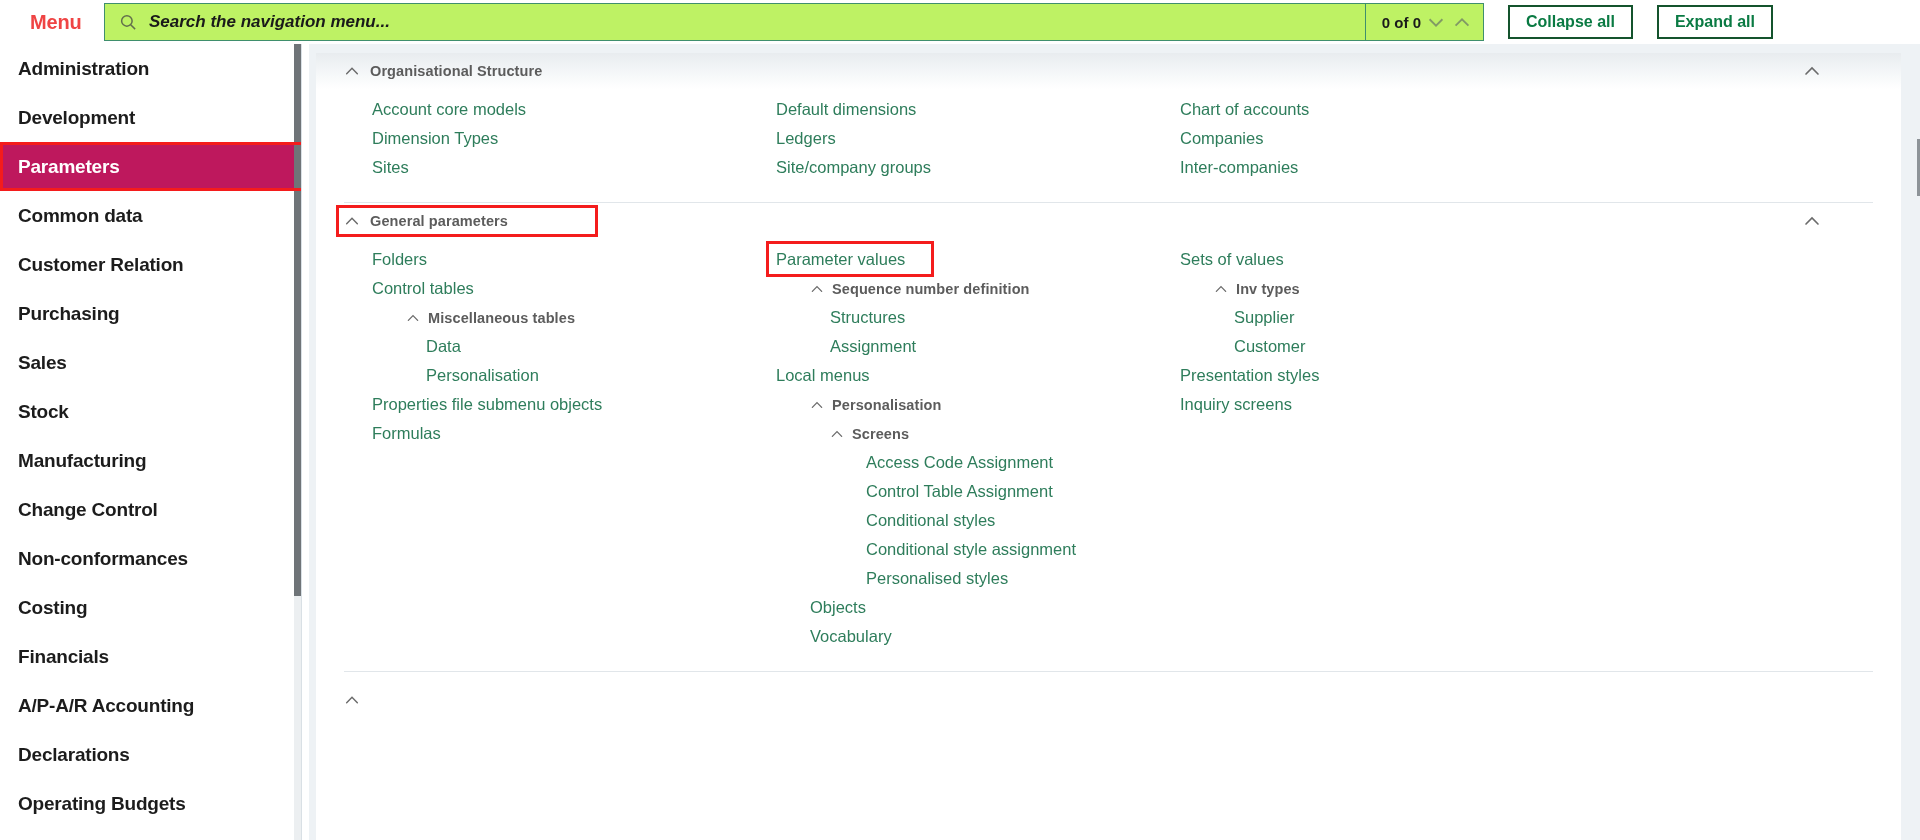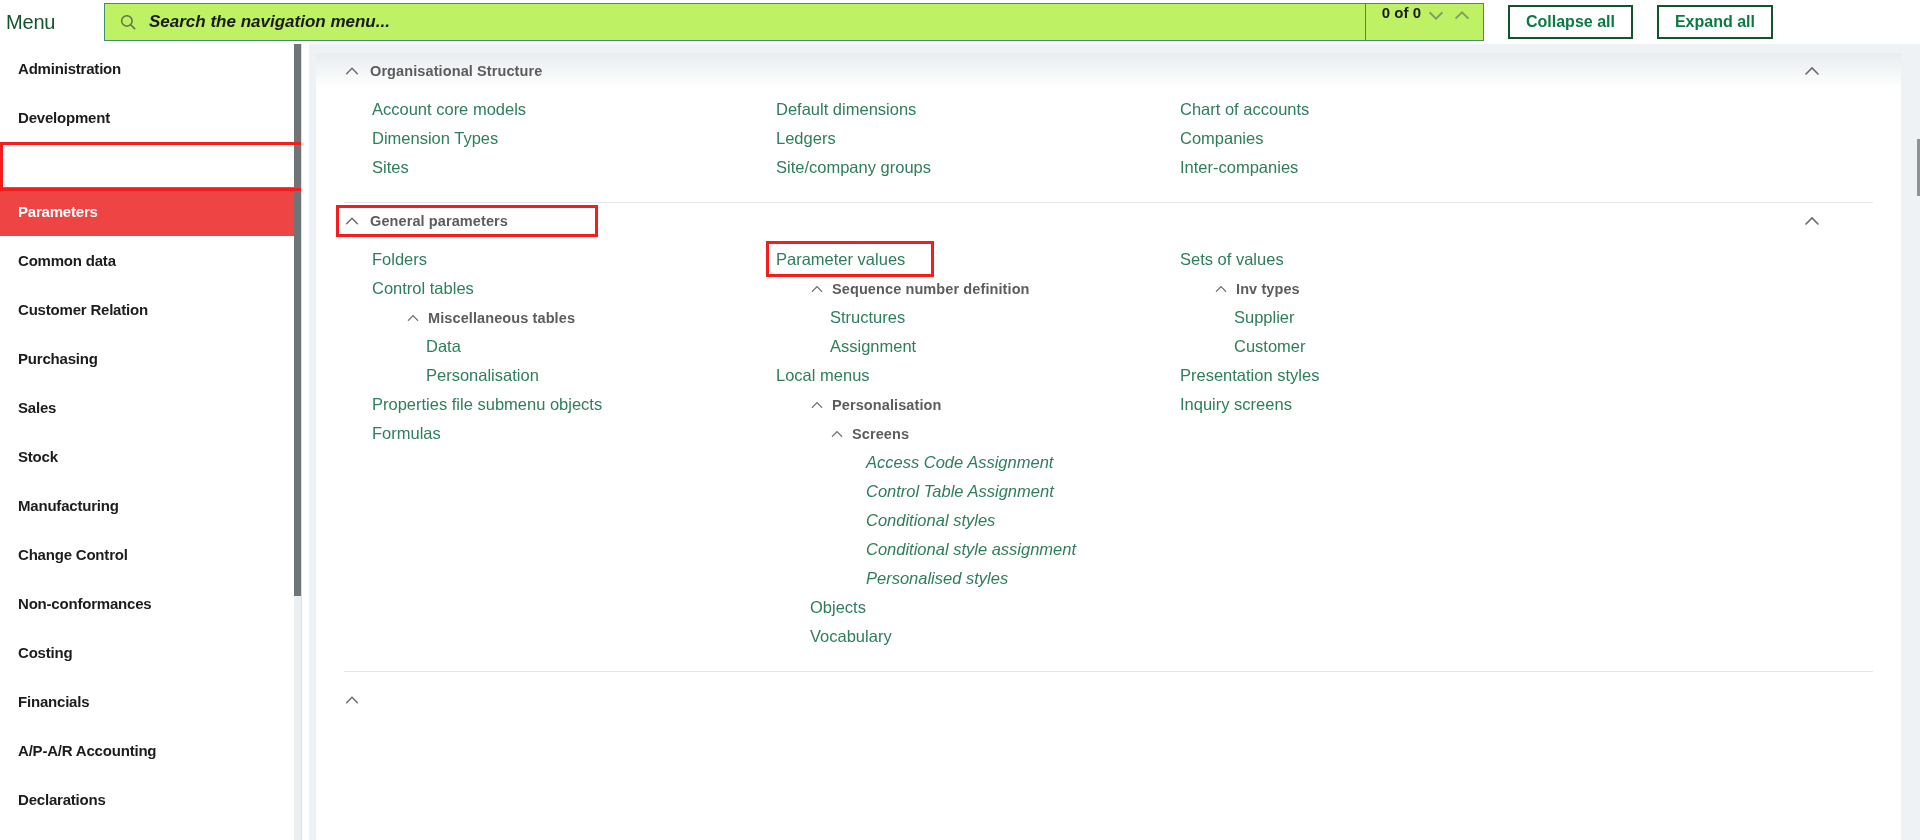--- a/index.html
+++ b/index.html
@@ -18,24 +18,24 @@
     top: 0; left: 0;
     width: 1920px;
     height: 44px;
     background: #ffffff;
     display: flex;
     align-items: center;
     z-index: 20;
   }
   .menu-label {
     width: 100px;
-    padding-left: 6px;
+    padding-left: 30px;
     font-size: 20px;
-    font-weight: normal;
-    color: #14532d;
+    font-weight: bold;
+    color: #ef4444;
     letter-spacing: -0.2px;
   }
   .search-wrap {
     position: relative;
     display: flex;
     align-items: center;
     width: 1380px;
     height: 38px;
     border: 1px solid #3f8f6d;
     background: #bef264;
@@ -73,20 +73,21 @@
     font-weight: bold;
     opacity: 1;
   }
   .search-divider {
     width: 1px;
     height: 100%;
     background: #3f8f6d;
   }
   .search-counter-area {
     display: flex;
+    align-items: center;
     height: 100%;
     padding: 0 10px 0 16px;
     gap: 4px;
   }
   .counter-text {
     font-size: 15px;
     font-weight: bold;
     color: #1a1a1a;
     white-space: nowrap;
   }
@@ -118,31 +119,30 @@
     height: 796px;
     background: #ffffff;
     border-right: 1px solid #d9e0e5;
     overflow: hidden;
   }
   .sb-item {
     height: 49px;
     display: flex;
     align-items: center;
     padding-left: 18px;
-    font-size: 15px;
+    font-size: 19px;
     font-weight: bold;
     color: #1c1c1c;
     cursor: pointer;
     letter-spacing: -0.2px;
     white-space: nowrap;
   }
   .sb-item.active {
-    background: #ef4444;
+    background: #be185d;
     color: #ffffff;
-    margin-top: 45px;
   }
   .sb-highlight {
     position: absolute;
     left: 0;
     width: 306px;
     height: 49px;
     border: 3px solid #f41c1c;
     pointer-events: none;
     z-index: 5;
   }
@@ -251,21 +251,21 @@
   }
   .node-group-label {
     font-size: 14.5px;
     font-weight: bold;
     color: #5c5c5c;
     letter-spacing: 0.1px;
   }
   .ind1 { padding-left: 28px; align-items: center; }
   .ind2 { padding-left: 62px; }
   .ind3 { padding-left: 82px; }
-  .ind4 { padding-left: 118px; font-style: italic; }
+  .ind4 { padding-left: 118px; }
 
   .divider {
     height: 1px;
     background: #e1e6ea;
     margin: 4px 28px 0 28px;
   }
 
   .link-highlight {
     position: absolute;
     border: 3px solid #f41c1c;

